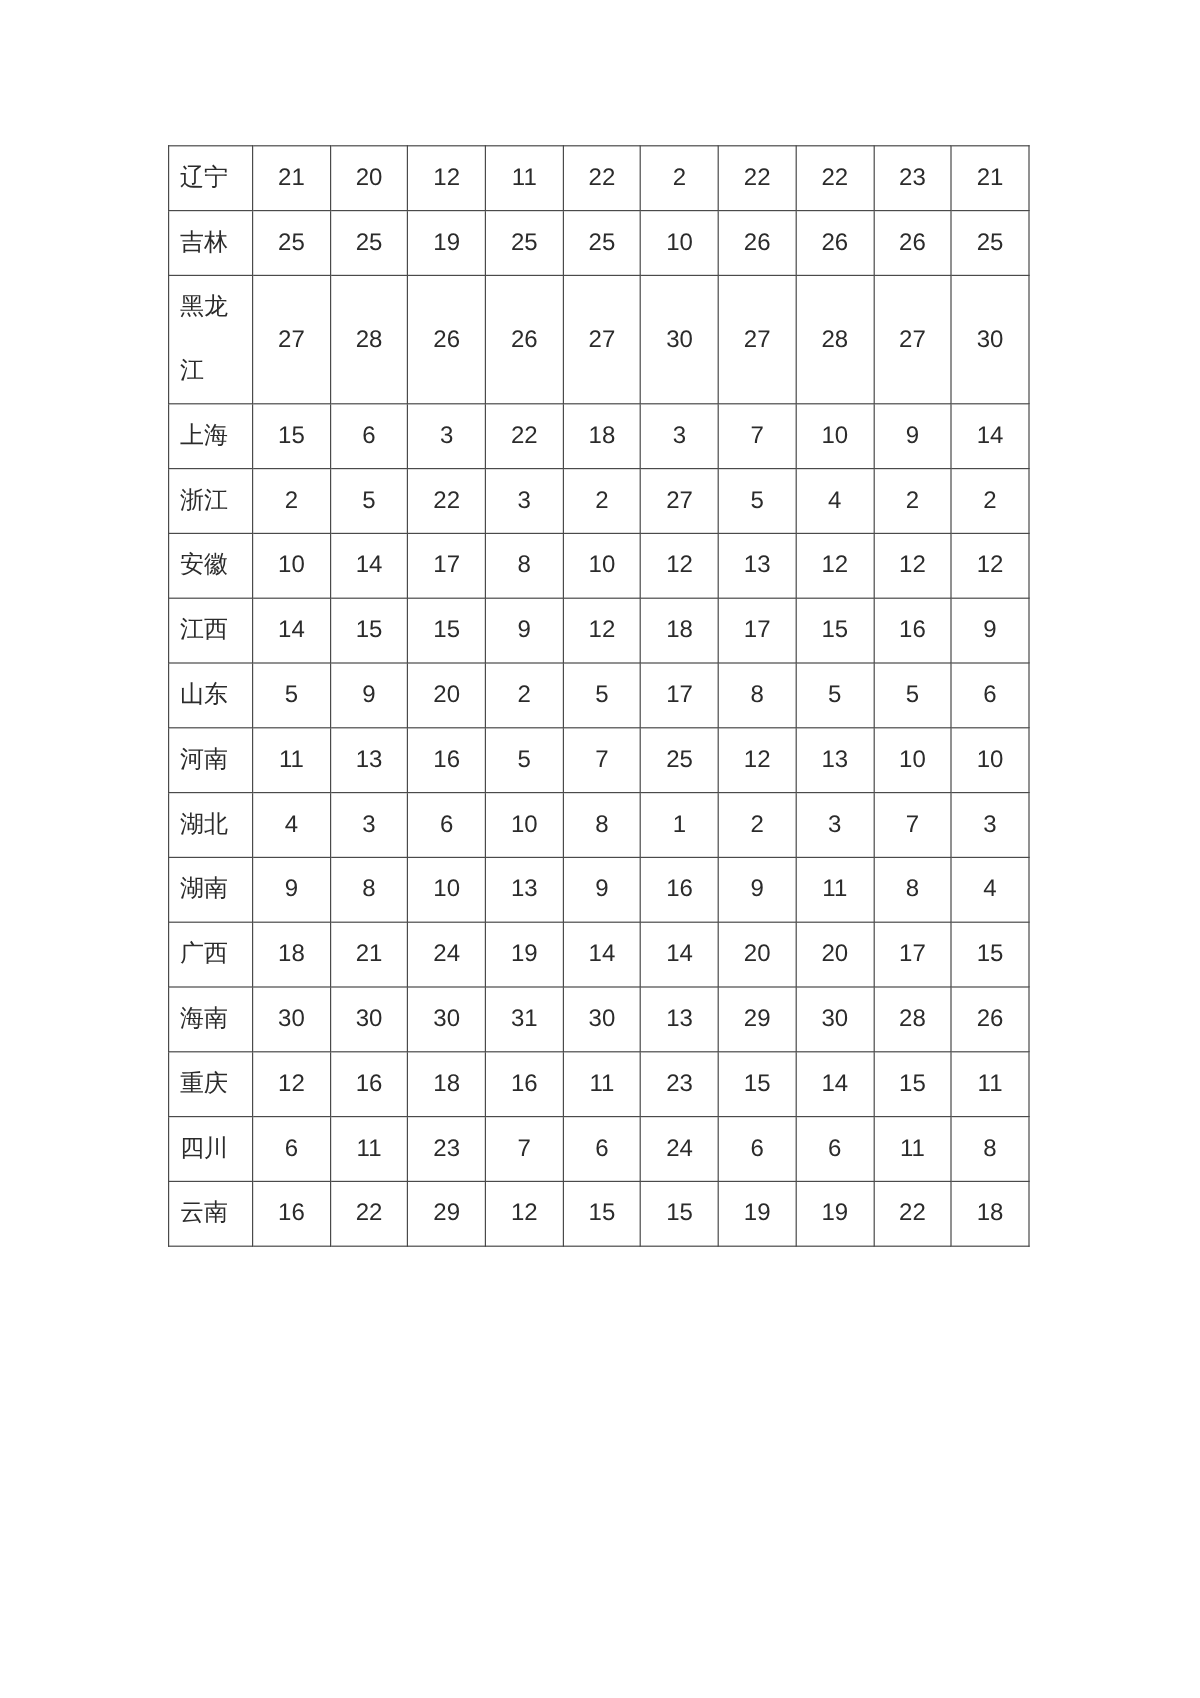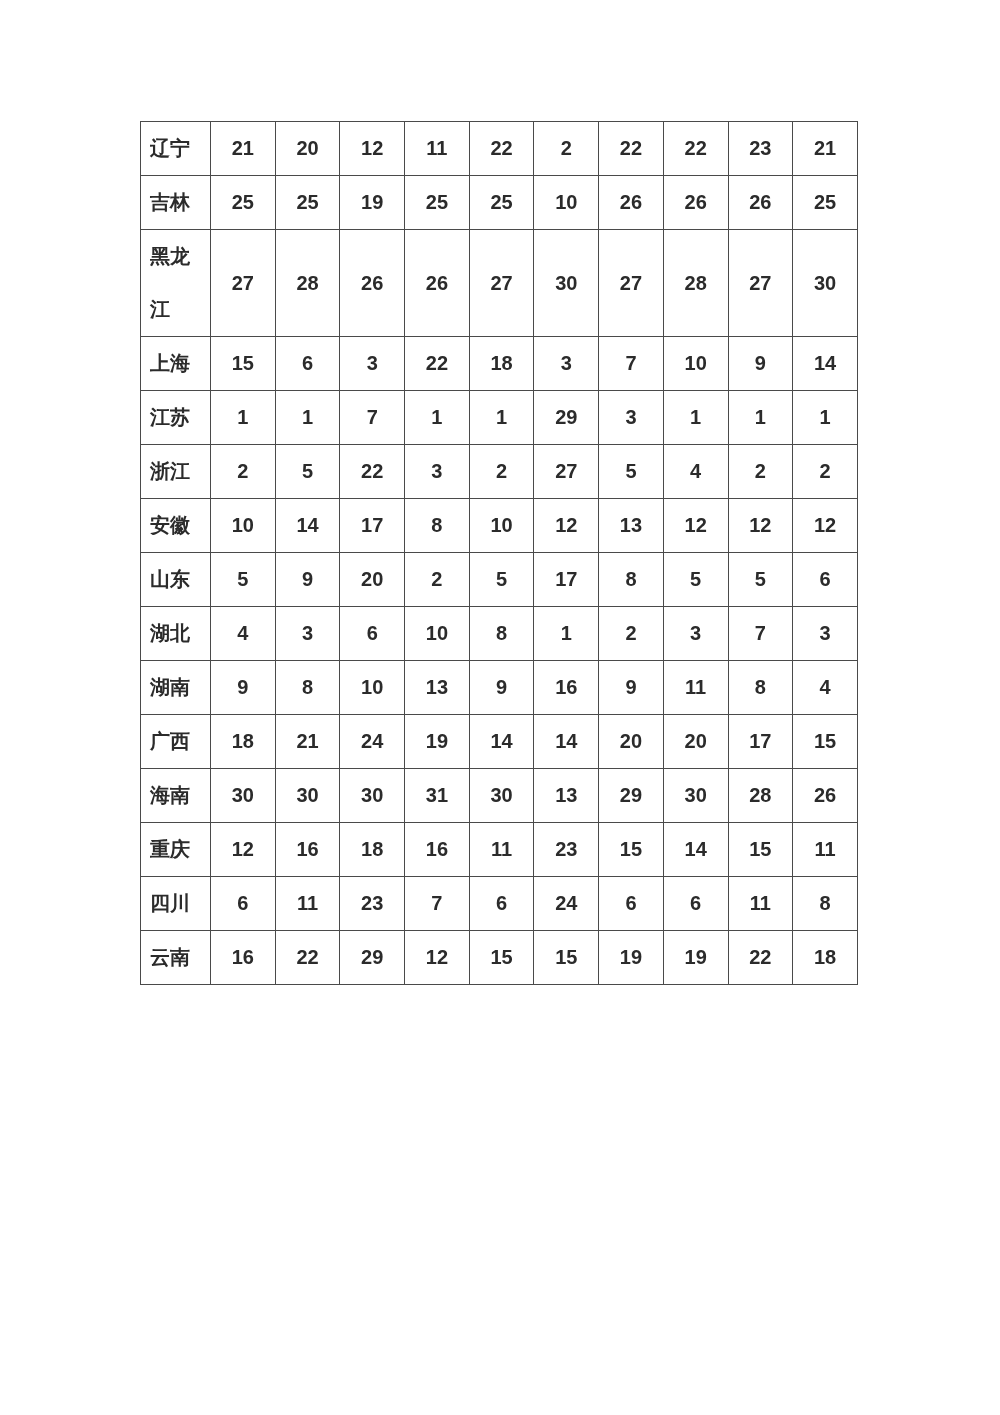--- a/index.html
+++ b/index.html
@@ -23,21 +23,20 @@
   }
   table.data-table {
     position: absolute;
     top: 121px;
     left: 140px;
     width: 717px;
     border-collapse: collapse;
     table-layout: fixed;
     font-size: 20px;
     color: #2b2b2b;
-    font-weight: bold;
   }
   table.data-table td {
     border: 1px solid #4a4a4a;
     height: 52px;
     vertical-align: middle;
     line-height: 53px;
     overflow: hidden;
   }
   td.province-cell {
     text-align: left;
@@ -114,33 +113,20 @@
           <td class="value-cell">3</td>
           <td class="value-cell">22</td>
           <td class="value-cell">18</td>
           <td class="value-cell">3</td>
           <td class="value-cell">7</td>
           <td class="value-cell">10</td>
           <td class="value-cell">9</td>
           <td class="value-cell">14</td>
         </tr>
         <tr>
-          <td class="province-cell">江苏</td>
-          <td class="value-cell">1</td>
-          <td class="value-cell">1</td>
-          <td class="value-cell">7</td>
-          <td class="value-cell">1</td>
-          <td class="value-cell">1</td>
-          <td class="value-cell">29</td>
-          <td class="value-cell">3</td>
-          <td class="value-cell">1</td>
-          <td class="value-cell">1</td>
-          <td class="value-cell">1</td>
-        </tr>
-        <tr>
           <td class="province-cell">浙江</td>
           <td class="value-cell">2</td>
           <td class="value-cell">5</td>
           <td class="value-cell">22</td>
           <td class="value-cell">3</td>
           <td class="value-cell">2</td>
           <td class="value-cell">27</td>
           <td class="value-cell">5</td>
           <td class="value-cell">4</td>
           <td class="value-cell">2</td>
@@ -153,31 +139,57 @@
           <td class="value-cell">17</td>
           <td class="value-cell">8</td>
           <td class="value-cell">10</td>
           <td class="value-cell">12</td>
           <td class="value-cell">13</td>
           <td class="value-cell">12</td>
           <td class="value-cell">12</td>
           <td class="value-cell">12</td>
         </tr>
         <tr>
+          <td class="province-cell">江西</td>
+          <td class="value-cell">14</td>
+          <td class="value-cell">15</td>
+          <td class="value-cell">15</td>
+          <td class="value-cell">9</td>
+          <td class="value-cell">12</td>
+          <td class="value-cell">18</td>
+          <td class="value-cell">17</td>
+          <td class="value-cell">15</td>
+          <td class="value-cell">16</td>
+          <td class="value-cell">9</td>
+        </tr>
+        <tr>
           <td class="province-cell">山东</td>
           <td class="value-cell">5</td>
           <td class="value-cell">9</td>
           <td class="value-cell">20</td>
           <td class="value-cell">2</td>
           <td class="value-cell">5</td>
           <td class="value-cell">17</td>
           <td class="value-cell">8</td>
           <td class="value-cell">5</td>
           <td class="value-cell">5</td>
           <td class="value-cell">6</td>
+        </tr>
+        <tr>
+          <td class="province-cell">河南</td>
+          <td class="value-cell">11</td>
+          <td class="value-cell">13</td>
+          <td class="value-cell">16</td>
+          <td class="value-cell">5</td>
+          <td class="value-cell">7</td>
+          <td class="value-cell">25</td>
+          <td class="value-cell">12</td>
+          <td class="value-cell">13</td>
+          <td class="value-cell">10</td>
+          <td class="value-cell">10</td>
         </tr>
         <tr>
           <td class="province-cell">湖北</td>
           <td class="value-cell">4</td>
           <td class="value-cell">3</td>
           <td class="value-cell">6</td>
           <td class="value-cell">10</td>
           <td class="value-cell">8</td>
           <td class="value-cell">1</td>
           <td class="value-cell">2</td>

